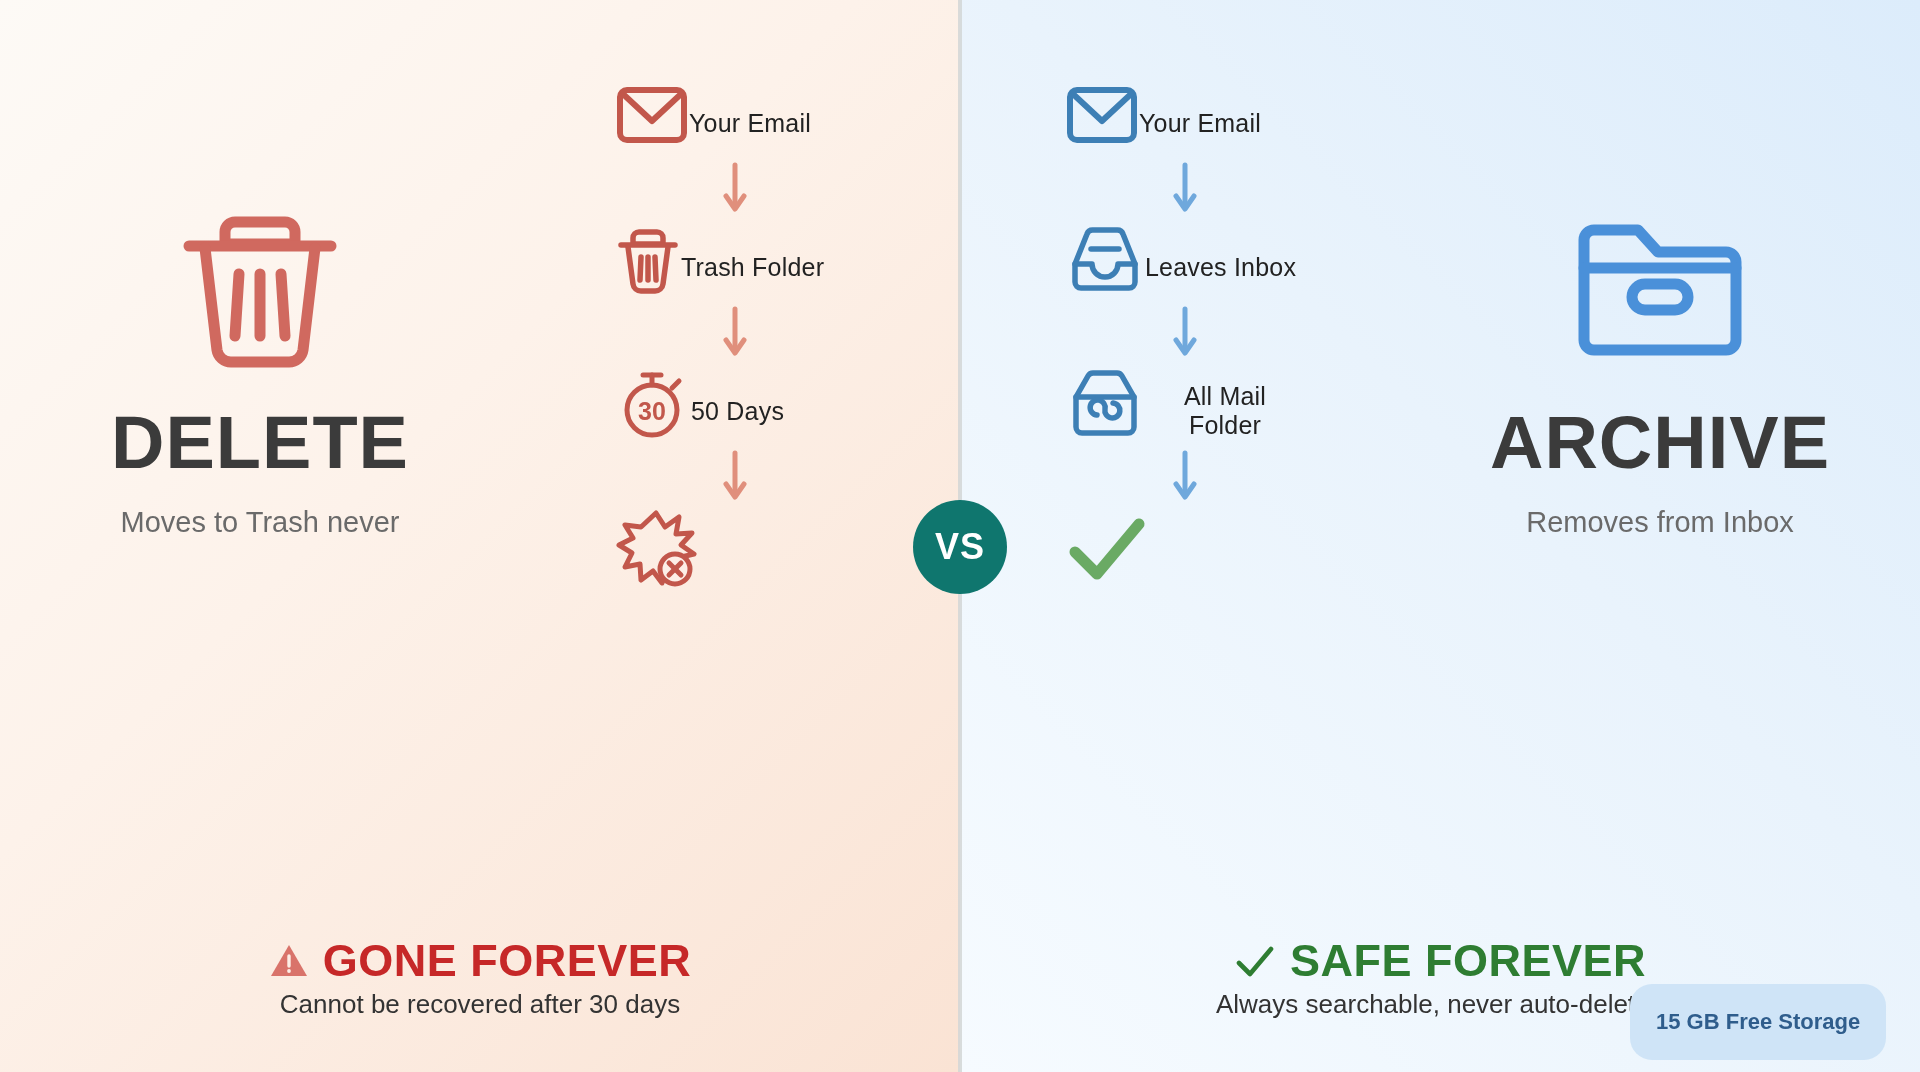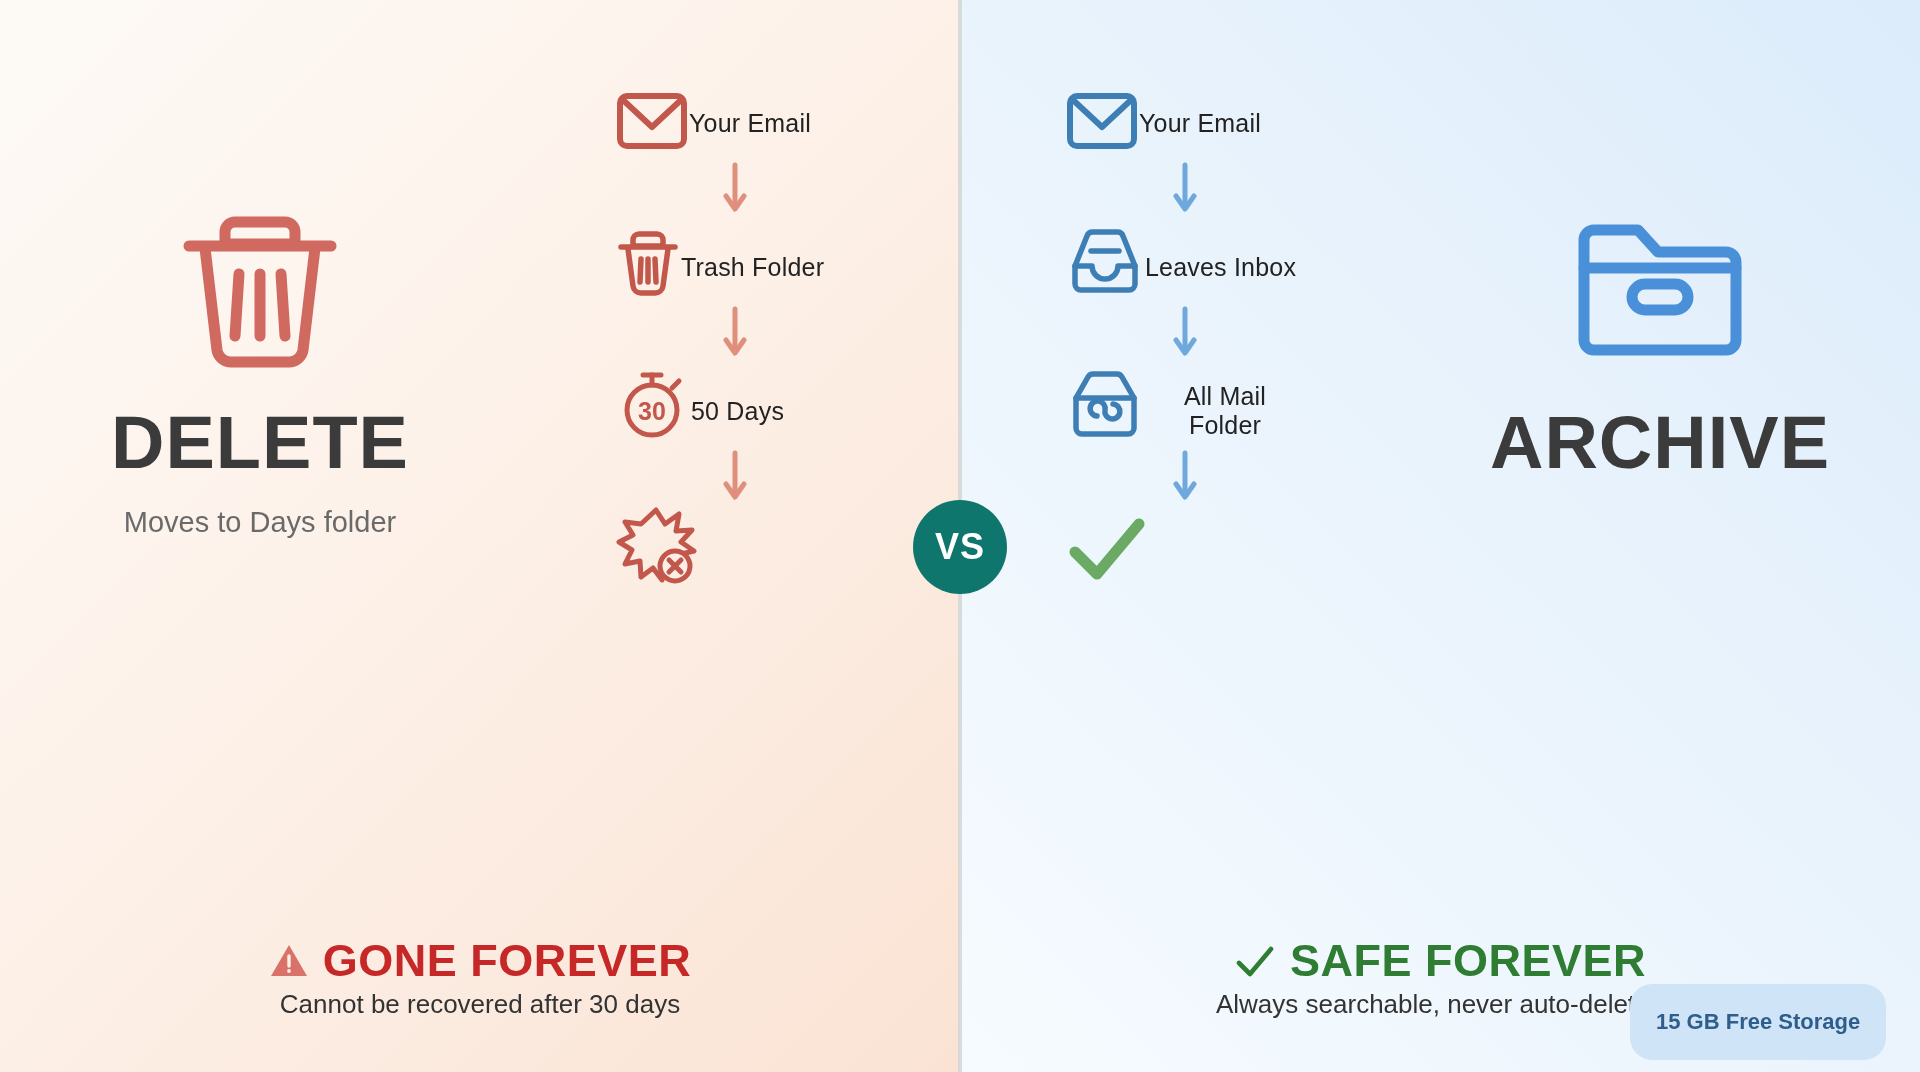--- a/index.html
+++ b/index.html
@@ -40,21 +40,21 @@
     font-size:74px; font-weight:bold; letter-spacing:1px;
     color:#3b3b3b; line-height:1; margin-top:36px;
   }
   .hero-sub { font-size:29px; color:#6a6a6a; margin-top:26px; }
 
   
   .flow { position:absolute; top:78px; width:240px; text-align:center; }
   #flow-delete  { left:615px; }
   #flow-archive { left:1065px; }
   .flow-step { display:flex; align-items:center; }
-  .step-icon { height:74px; display:flex; align-items:flex-end; justify-content:center;text-decoration:underline; }
+  .step-icon { height:74px; display:flex; align-items:center; justify-content:center;text-decoration:underline; }
   .step-label { font-size:25px; color:#222; margin-top:16px; letter-spacing:.2px; }
   .arrow { height:66px; display:flex; align-items:center; justify-content:center; margin-top:4px; }
 
   
   #vs-badge {
     position:absolute; left:913px; top:500px;
     width:94px; height:94px; border-radius:50%;
     background:#0f766e;
     display:flex; align-items:center; justify-content:center;
     color:#fff; font-size:36px; font-weight:bold; letter-spacing:1px;text-align:right;
@@ -99,34 +99,35 @@
           <path d="M60 32 h50 a10 10 0 0 1 10 10 v12 h-70 v-12 a10 10 0 0 1 10 -10 z"></path>
           <line x1="14" y1="56" x2="156" y2="56"></line>
           <path d="M30 58 L42 160 a14 14 0 0 0 14 12 h58 a14 14 0 0 0 14 -12 L140 58"></path>
           <line x1="64" y1="84" x2="60" y2="146"></line>
           <line x1="85" y1="84" x2="85" y2="146"></line>
           <line x1="106" y1="84" x2="110" y2="146"></line>
         </g>
       </svg>
     </div>
     <div class="hero-title">DELETE</div>
-    <div class="hero-sub">Moves to Days folder</div>
+    <div class="hero-sub">Moves to Trash never</div>
   </div>
 
   <div class="hero" id="hero-archive">
     <div class="hero-icon">
       <svg width="180" height="180" viewBox="0 0 180 180">
         <g fill="none" stroke="#4a90d9" stroke-width="11" stroke-linecap="round" stroke-linejoin="round">
           <path d="M14 50 a10 10 0 0 1 10 -10 h44 l20 22 h68 a10 10 0 0 1 10 10 v78 a10 10 0 0 1 -10 10 h-132 a10 10 0 0 1 -10 -10 z"></path>
           <line x1="14" y1="78" x2="166" y2="78"></line>
           <rect x="62" y="94" width="56" height="26" rx="13"></rect>
         </g>
       </svg>
     </div>
     <div class="hero-title">ARCHIVE</div>
+    <div class="hero-sub">Removes from Inbox</div>
   </div>
 
   <div class="flow" id="flow-delete">
 
     <div class="flow-step">
       <div class="step-icon">
         <svg width="74" height="62" viewBox="0 0 74 62">
           <g fill="none" stroke="#c2574b" stroke-width="6" stroke-linecap="round" stroke-linejoin="round">
             <rect x="5" y="6" width="64" height="50" rx="7"></rect>
             <path d="M8 10 L37 37 L66 10"></path>

